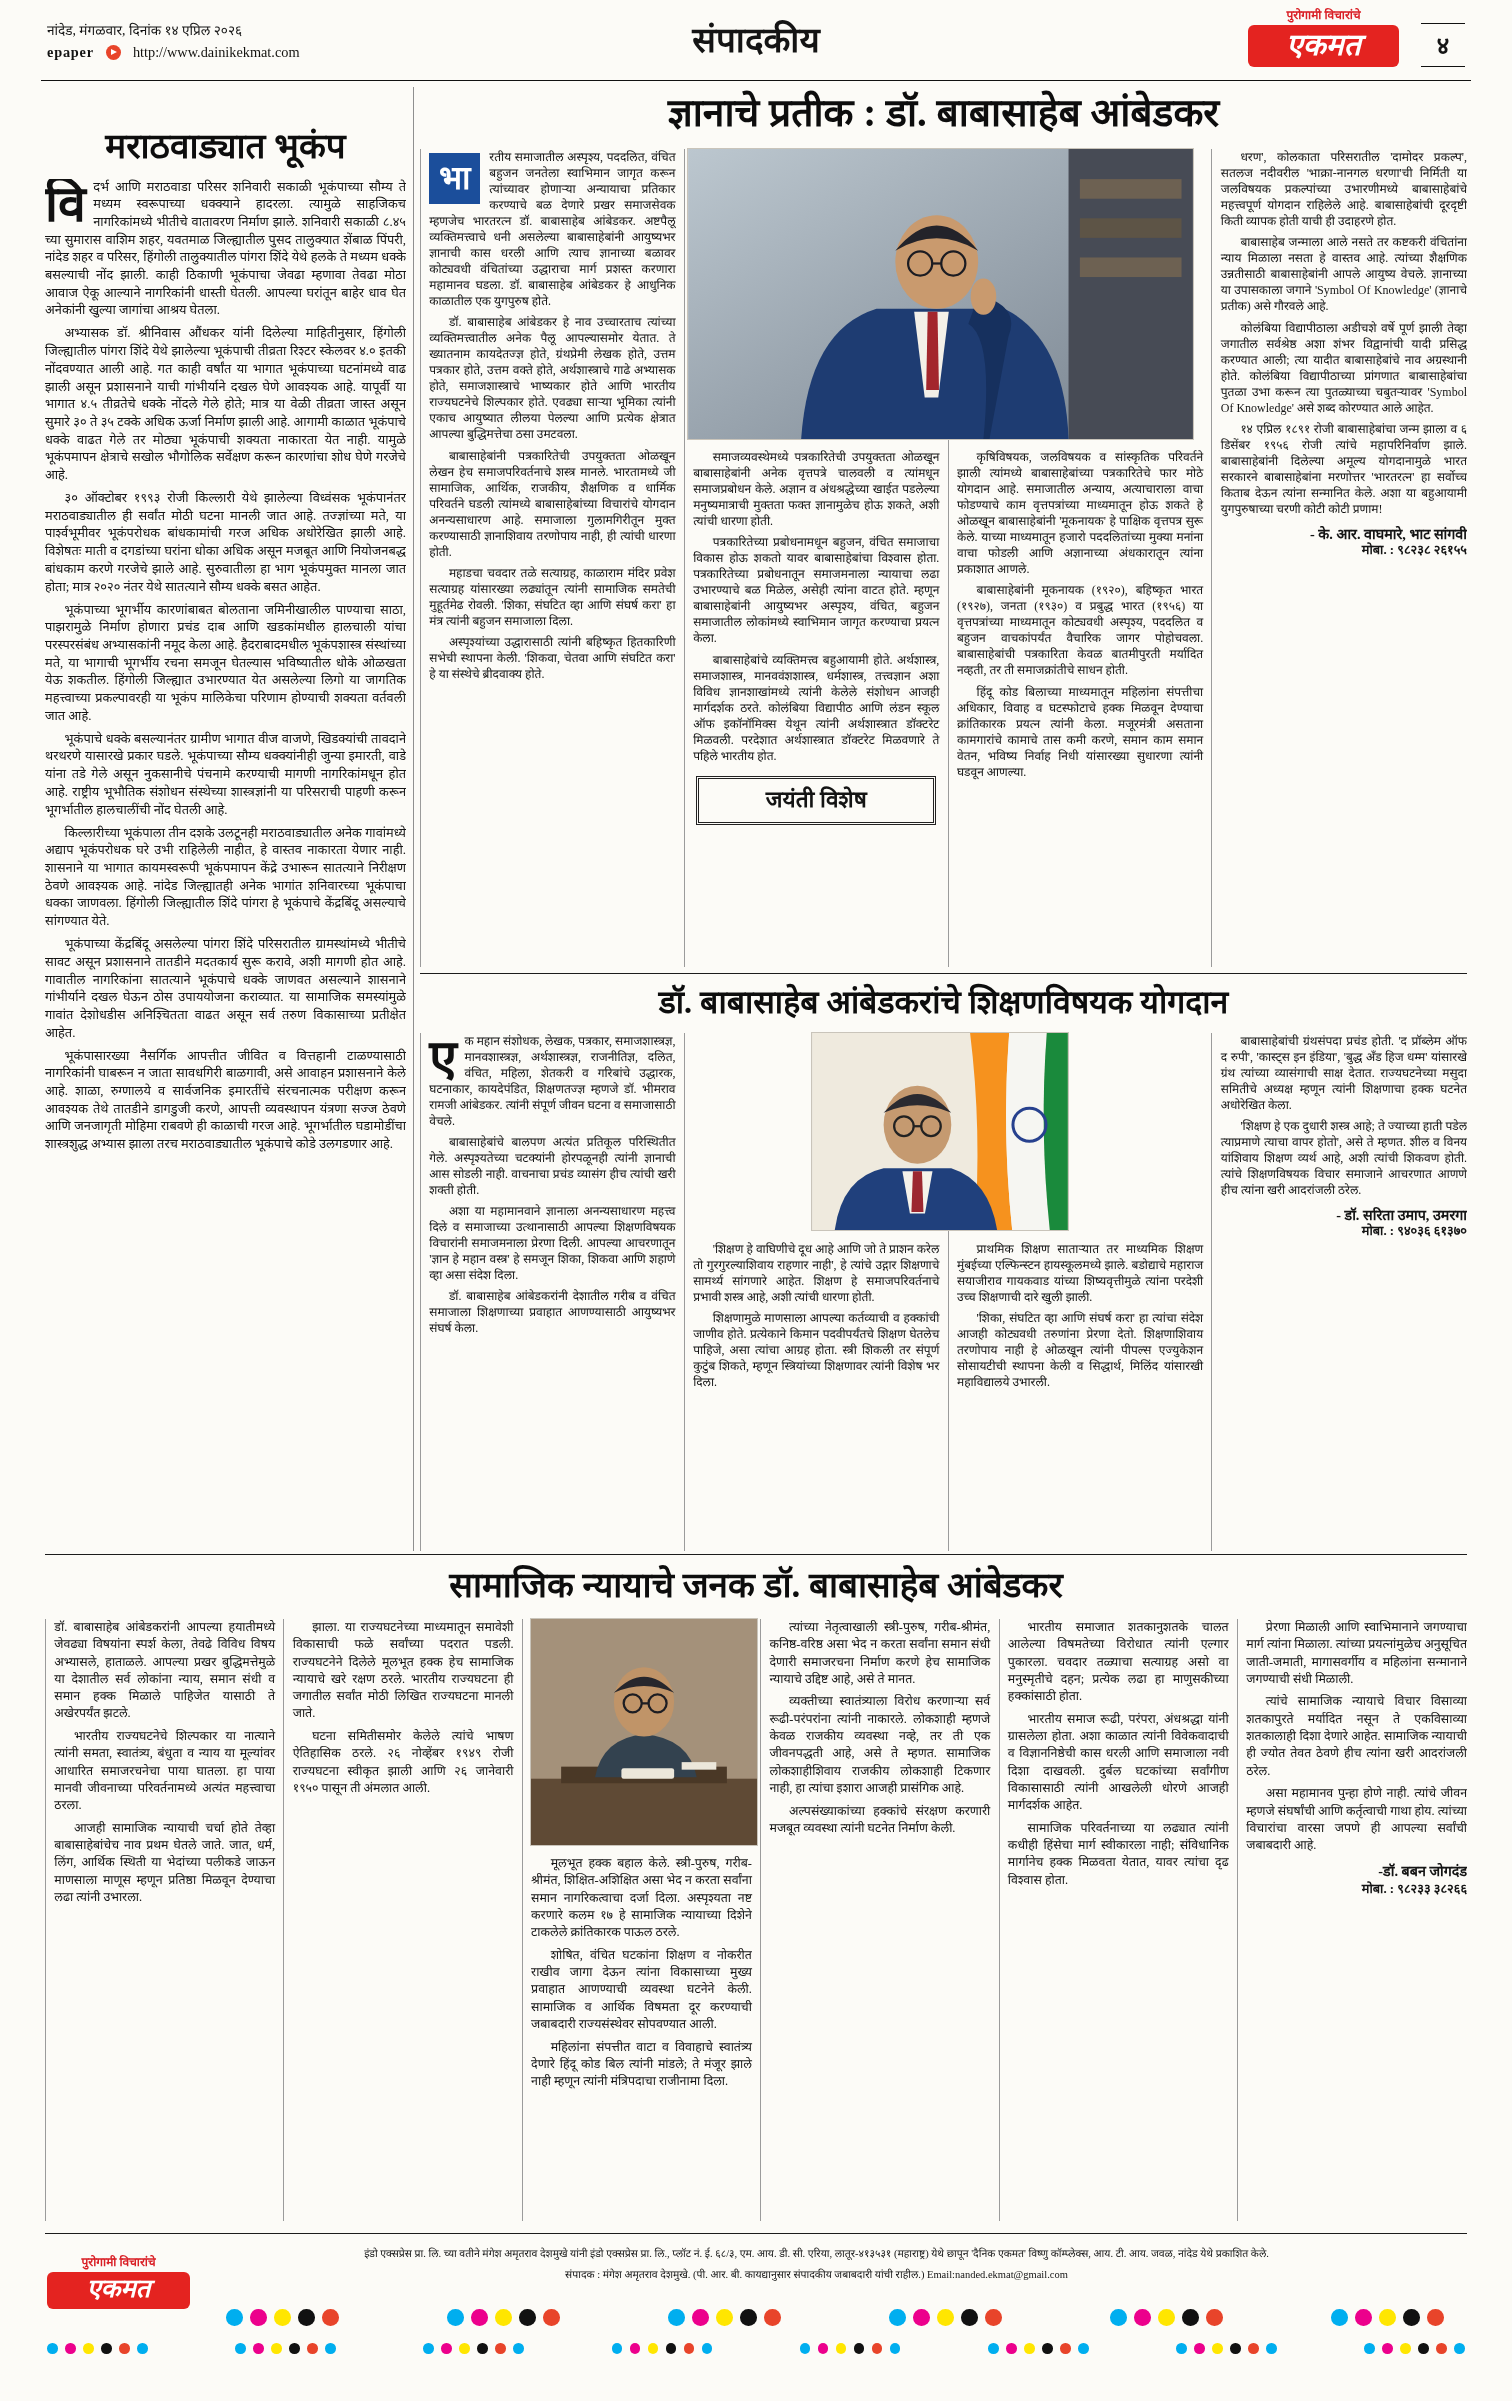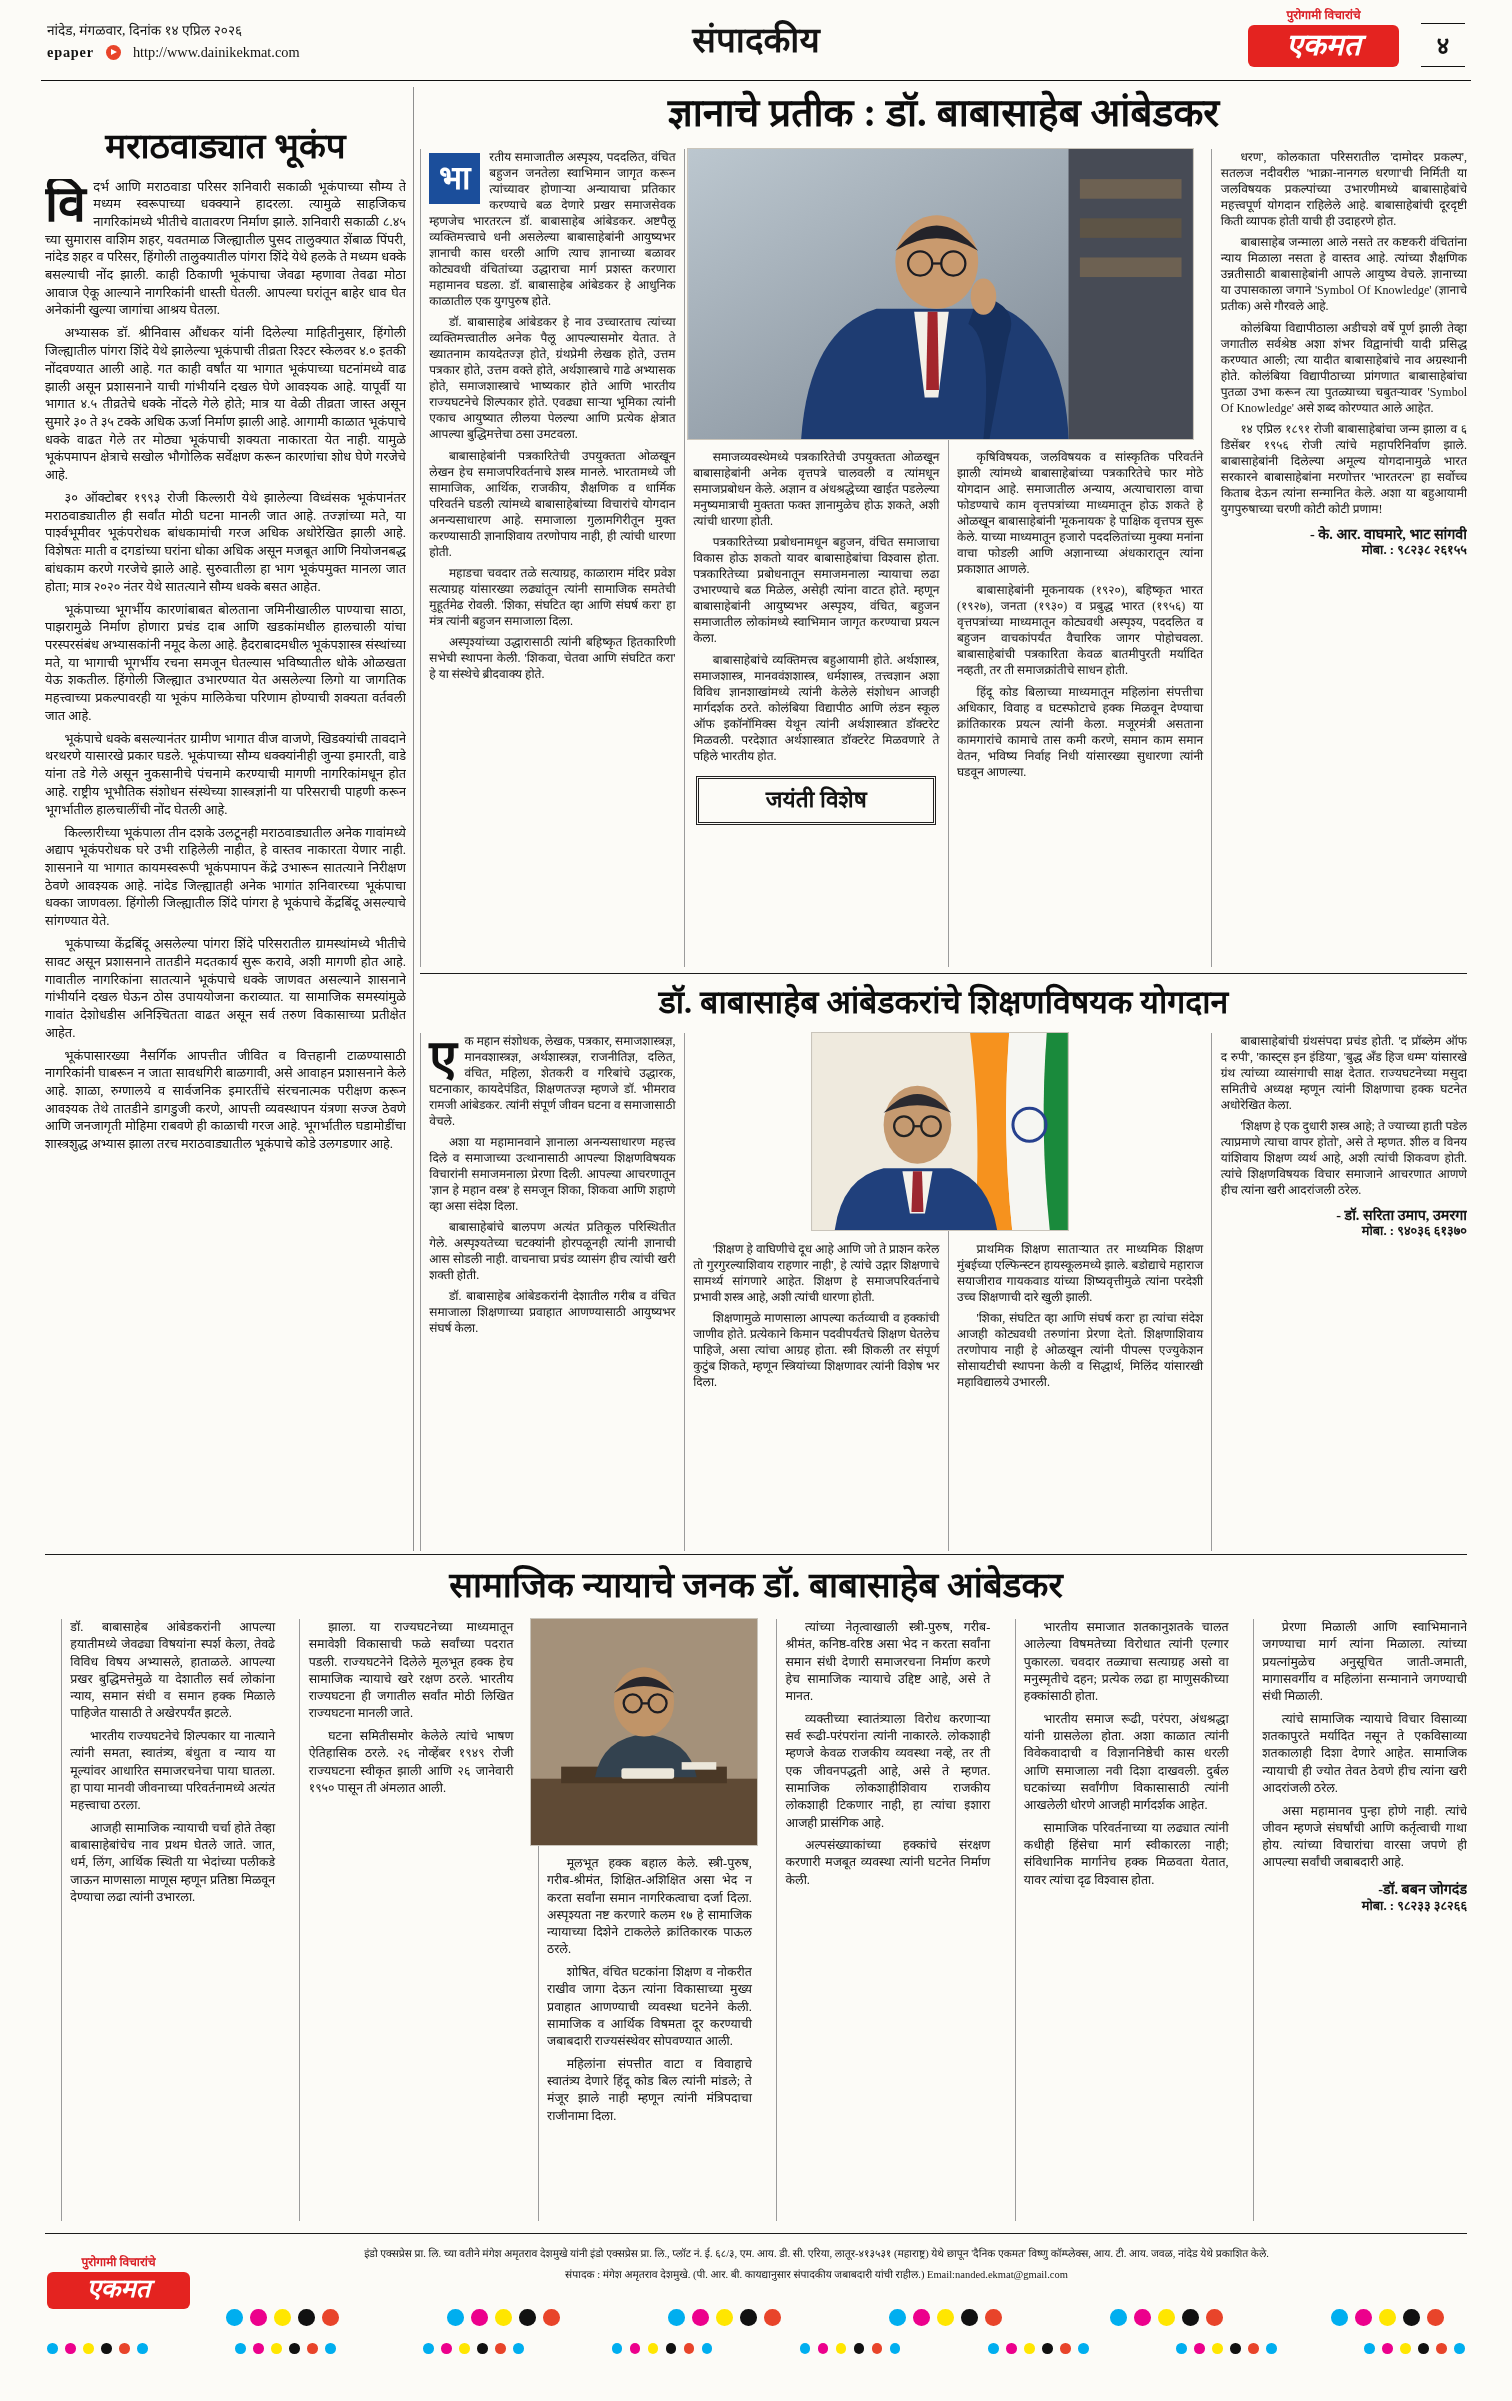--- a/index.html
+++ b/index.html
@@ -57,21 +57,21 @@
   #edu-art { left:420px; top:979px; width:1047px; }
   #edu-art .headline { font-size:32px; margin-bottom:10.5px; }
   #edu-art .cols { height:518px; }
   #edu-art .col { font-size:12px; line-height:16px; }
   #edu-art .col2, #edu-art .col3 { padding-top:208px; }
   #edu-photo { left:392px; top:0; width:256px; height:197px; }
 
   #justice-art { left:45px; top:1560px; width:1422px; }
   #justice-art .headline { font-size:35px; margin-bottom:12px; }
   #justice-art .cols { height:602px; }
-  #justice-art .col { font-size:12.4px; line-height:17.3px;margin-left:16px; }
+  #justice-art .col { font-size:12.4px; line-height:17.3px; }
   #justice-art .col3 { padding-top:236px; }
   #justice-photo { left:486px; top:0; width:226px; height:226px; }
 
   
   .imprint { position:absolute; left:211px; right:90px; text-align:center; font-size:10.5px; line-height:16.6px; }
   .footer-logo { position:absolute; left:47px; top:2253px; width:143px; text-align:center; }
   .footer-logo .masthead-box { font-size:25.6px; }
   .dots-row { position:absolute; display:flex; justify-content:space-between; align-items:center; }
   #dots1 { left:226px; right:68px; top:2309px; }
   #dots2 { left:47px; right:47px; top:2343px; }
@@ -205,22 +205,22 @@
           <path d="M95 106 Q140 56 185 106 Q140 86 95 106 Z" fill="#2a2a30"></path>
           <circle cx="122" cy="124" r="13" fill="none" stroke="#222" stroke-width="3"></circle>
           <circle cx="158" cy="124" r="13" fill="none" stroke="#222" stroke-width="3"></circle>
           <line x1="135" y1="124" x2="145" y2="124" stroke="#222" stroke-width="3"></line>
         </svg>
       </div>
       <div class="col col1">
         <span class="dropcap">ए</span>
         <div class="lead">
             <p>क महान संशोधक, लेखक, पत्रकार, समाजशास्त्रज्ञ, मानवशास्त्रज्ञ, अर्थशास्त्रज्ञ, राजनीतिज्ञ, दलित, वंचित, महिला, शेतकरी व गरिबांचे उद्धारक, घटनाकार, कायदेपंडित, शिक्षणतज्ज्ञ म्हणजे डॉ. भीमराव रामजी आंबेडकर. त्यांनी संपूर्ण जीवन घटना व समाजासाठी वेचले.</p>
+            <p>बाबासाहेबांचे बालपण अत्यंत प्रतिकूल परिस्थितीत गेले. अस्पृश्यतेच्या चटक्यांनी होरपळूनही त्यांनी ज्ञानाची आस सोडली नाही. वाचनाचा प्रचंड व्यासंग हीच त्यांची खरी शक्ती होती.</p>
             <p>अशा या महामानवाने ज्ञानाला अनन्यसाधारण महत्त्व दिले व समाजाच्या उत्थानासाठी आपल्या शिक्षणविषयक विचारांनी समाजमनाला प्रेरणा दिली. आपल्या आचरणातून 'ज्ञान हे महान वस्त्र' हे समजून शिका, शिकवा आणि शहाणे व्हा असा संदेश दिला.</p>
-            <p>बाबासाहेबांचे बालपण अत्यंत प्रतिकूल परिस्थितीत गेले. अस्पृश्यतेच्या चटक्यांनी होरपळूनही त्यांनी ज्ञानाची आस सोडली नाही. वाचनाचा प्रचंड व्यासंग हीच त्यांची खरी शक्ती होती.</p>
             <p>डॉ. बाबासाहेब आंबेडकरांनी देशातील गरीब व वंचित समाजाला शिक्षणाच्या प्रवाहात आणण्यासाठी आयुष्यभर संघर्ष केला.</p>
           </div>
       </div>
       <div class="col col3">
         <div>
             <p>'शिक्षण हे वाघिणीचे दूध आहे आणि जो ते प्राशन करेल तो गुरगुरल्याशिवाय राहणार नाही', हे त्यांचे उद्गार शिक्षणाचे सामर्थ्य सांगणारे आहेत. शिक्षण हे समाजपरिवर्तनाचे प्रभावी शस्त्र आहे, अशी त्यांची धारणा होती.</p>
             <p>शिक्षणामुळे माणसाला आपल्या कर्तव्याची व हक्कांची जाणीव होते. प्रत्येकाने किमान पदवीपर्यंतचे शिक्षण घेतलेच पाहिजे, असा त्यांचा आग्रह होता. स्त्री शिकली तर संपूर्ण कुटुंब शिकते, म्हणून स्त्रियांच्या शिक्षणावर त्यांनी विशेष भर दिला.</p>
           </div>
       </div>
       <div class="col col2">

